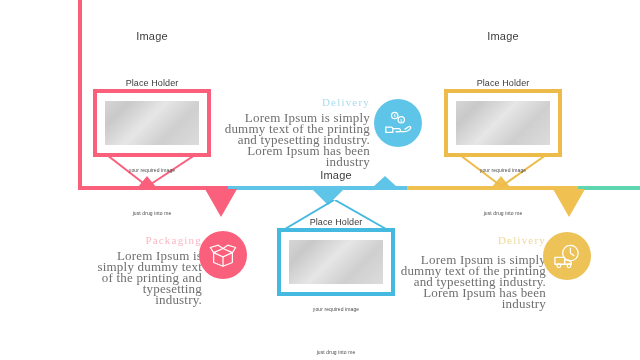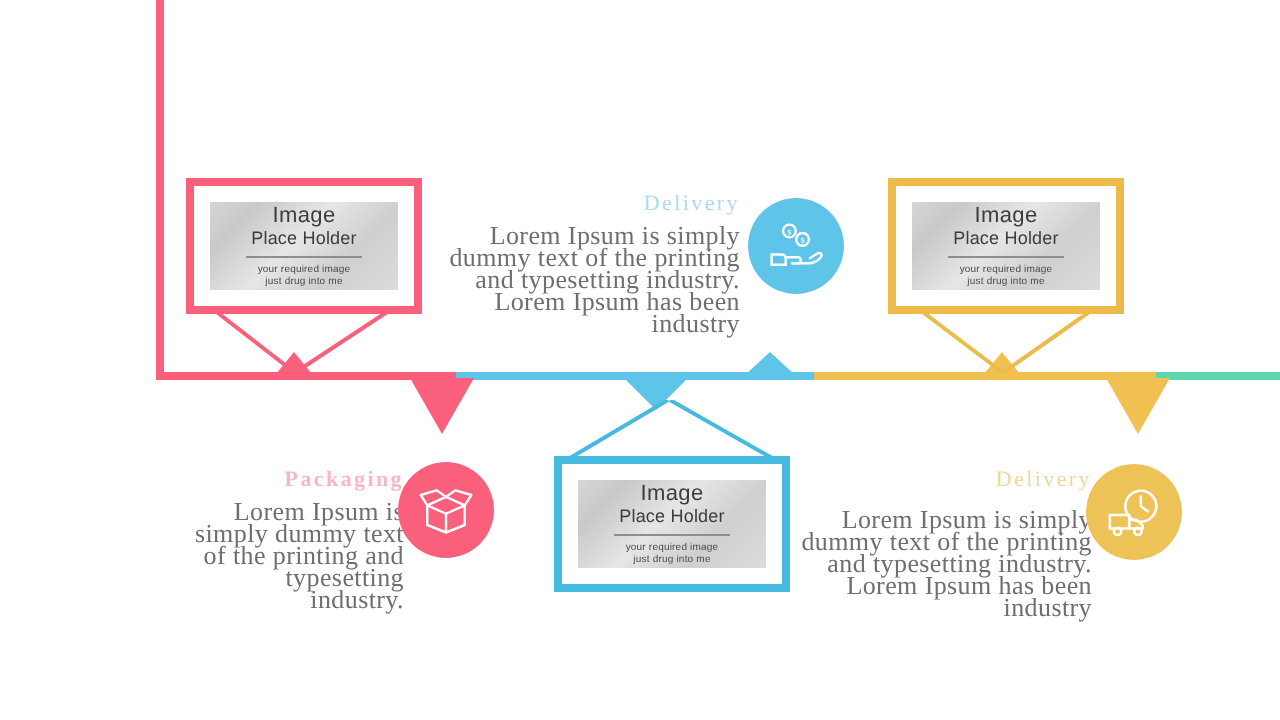--- a/index.html
+++ b/index.html
@@ -29,21 +29,21 @@
   .arrow-down.pink{left:205px;border-left:16px solid transparent;border-right:16px solid transparent;border-top:28px solid #fa5f7c;}
   .arrow-down.blue{left:312px;border-left:16px solid transparent;border-right:16px solid transparent;border-top:16px solid #5fc5e8;}
   .arrow-down.yellow{left:553px;border-left:16px solid transparent;border-right:16px solid transparent;border-top:28px solid #f0c050;}
 
   
   .frame{position:absolute;background:#ffffff;box-sizing:border-box;}
   .frame .inner{
     position:absolute;left:8px;top:8px;right:8px;bottom:8px;
     background:linear-gradient(135deg,#d6d6d6 0%,#c9c9c9 18%,#e6e6e6 45%,#cfcfcf 70%,#dcdcdc 100%);
     display:flex;flex-direction:column;align-items:center;justify-content:center;
-    font-family:"Liberation Sans", sans-serif;color:#3c3c3c;
+    font-family:"Liberation Sans", sans-serif;color:#3c3c3c;gap:36px;
   }
   .ph-title{font-size:11px;line-height:12px;letter-spacing:.2px;}
   .ph-sub{font-size:9px;line-height:11px;letter-spacing:.1px;}
   .ph-rule{width:62%;height:1px;background:#8e8e8e;margin:3px 0 3px 0;}
   .ph-note{font-size:5px;line-height:6.5px;color:#4a4a4a;text-align:center;letter-spacing:.1px;}
 
   .frame.pink{border:4px solid #fa5f7c;}
   .frame.blue{border:4px solid #46b9e0;}
   .frame.yellow{border:4px solid #edbb4a;}
 
@@ -132,21 +132,21 @@
         <circle cx="19.5" cy="12.5" r="3.4"></circle>
         <text x="19.5" y="14.5" font-size="4" fill="#ffffff" stroke="none" text-anchor="middle" font-family="Liberation Sans, sans-serif">$</text>
         <path d="M3 20.5 h5.5 a2 2 0 0 1 2 2 v3.5 h-7.5 z"></path>
         <path d="M10.5 22 h6.5 a1.6 1.6 0 0 1 0 3.2 h-3.4"></path>
         <path d="M13.6 25.2 h9.5 c3.2 0 6-2.4 6.6-4.1 a1.5 1.5 0 0 0-2.4-1.1 l-4.3 2.8"></path>
       </svg>
     </span>
   </div>
 
   <div style="position:absolute;left:95px;top:234px;width:107px;">
-    <div class="heading t-right" style="color:#fbb6c4;margin-bottom:4px;font-weight:bold;">Packaging</div>
+    <div class="heading t-right" style="color:#fbb6c4;margin-bottom:4px;">Packaging</div>
     <div class="body t-right">Lorem Ipsum is simply dummy text of the printing and typesetting industry.</div>
   </div>
   <div class="circle" style="left:199px;top:231px;width:48px;height:48px;background:#fa5f7c;">
     <span>
       <svg width="30" height="30" viewBox="0 0 32 32" fill="none" stroke="#ffffff" stroke-width="1.3" stroke-linejoin="round">
         <path d="M6 13.5 L16 18 L26 13.5 L16 9 Z"></path>
         <path d="M6 13.5 V24 L16 28 V18"></path>
         <path d="M26 13.5 V24 L16 28"></path>
         <path d="M6 13.5 L2.5 8 L11 5.5 L16 9"></path>
         <path d="M26 13.5 L29.5 8 L21 5.5 L16 9"></path>

